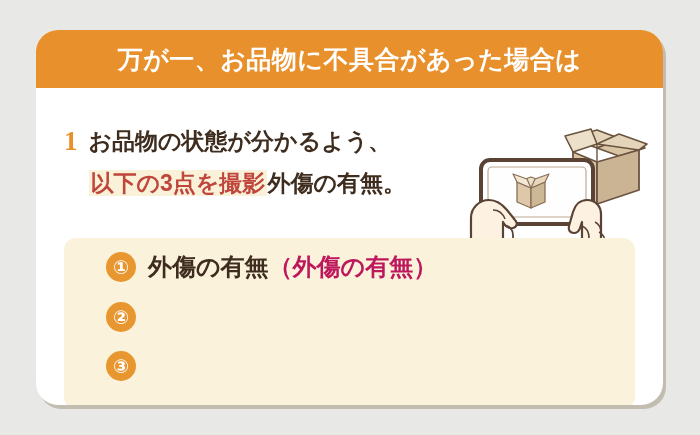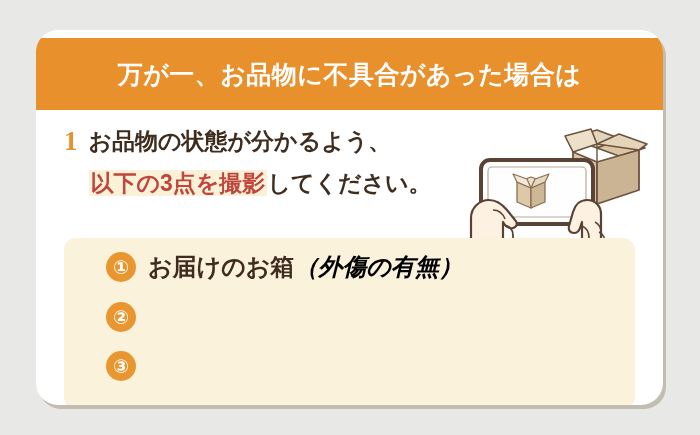--- a/index.html
+++ b/index.html
@@ -23,23 +23,23 @@
     height: 375px;
     background: #ffffff;
     border-radius: 22px;
     box-shadow: 3px 4px 0 0 #c3bcb0;
     overflow: hidden;
   }
 
   .header-bar {
     position: absolute;
     left: 0;
-    top: 8px;
+    top: 0;
     width: 100%;
-    height: 72px;
+    height: 58px;
     background: #e8902b;
     display: flex;
     align-items: center;
     justify-content: center;
   }
   .header-title {
     color: #ffffff;
     font-size: 25px;
     font-weight: bold;
     letter-spacing: 0.5px;
@@ -127,22 +127,21 @@
     flex: 0 0 auto;
     font-family: "Liberation Sans", "DejaVu Sans", sans-serif;
   }
   .item-text {
     font-size: 24px;
     font-weight: bold;
     color: #3e2c1e;
     line-height: 30px;
   }
   .item-text .red {
-    color: #000000;
-    font-style: italic;
+    color: #be185d;
   }
 
   
   .illustration {
     position: absolute;
     right: 4px;
     top: 34px;
     width: 190px;
     height: 124px;
   }
@@ -157,21 +156,21 @@
     <div class="header-title">万が一、お品物に不具合があった場合は</div>
   </div>
 
   <div class="body-area">
 
     <div class="step-row">
       <div class="step-number">1</div>
       <div class="step-lines">
         <div class="step-line">お品物の状態が分かるよう、</div>
         <div class="step-line step-line-2">
-          <span class="hl">以下の3点を撮影</span><span>してください。</span>
+          <span class="hl">以下の3点を撮影</span><span>外傷の有無。</span>
         </div>
       </div>
     </div>
 
     <div class="illustration">
       <svg width="190" height="124" viewBox="0 0 190 124" xmlns="http://www.w3.org/2000/svg">
 
         <g>
 
           <path d="M100 16 L128 8 L152 17 L128 26 Z" fill="#e4d5ba" stroke="#6b5340" stroke-width="1.6" stroke-linejoin="round"></path>
@@ -213,21 +212,21 @@
           <path d="M126 100 C130 102 132 106 132 111" fill="none" stroke="#5a4334" stroke-width="1.5"></path>
           <path d="M130 110 C134 112 136 116 136 121" fill="none" stroke="#5a4334" stroke-width="1.5"></path>
         </g>
       </svg>
     </div>
 
     <div class="list-box">
 
       <div class="list-item li-1">
         <span class="num-circle">①</span>
-        <span class="item-text"><span>お届けのお箱</span><span class="red">（外傷の有無）</span></span>
+        <span class="item-text"><span>外傷の有無</span><span class="red">（外傷の有無）</span></span>
       </div>
 
       <div class="list-item li-2">
         <span class="num-circle">②</span>
       </div>
 
       <div class="list-item li-3">
         <span class="num-circle">③</span>
       </div>
 

